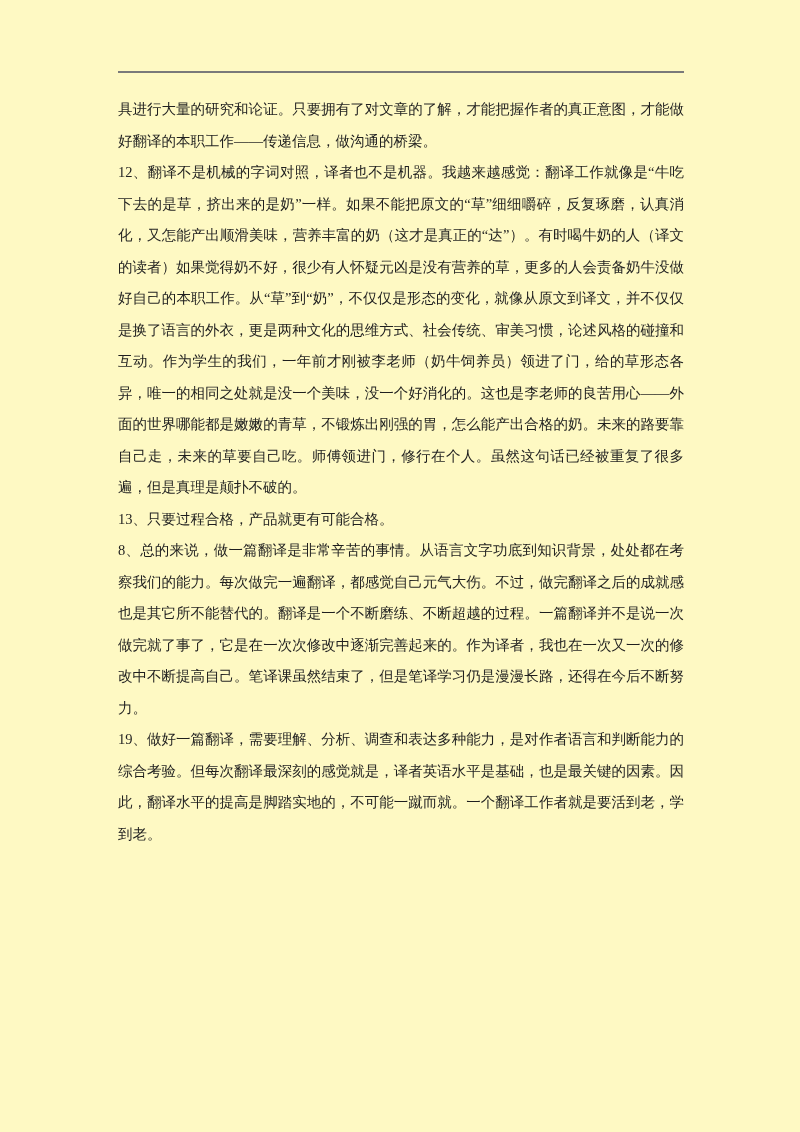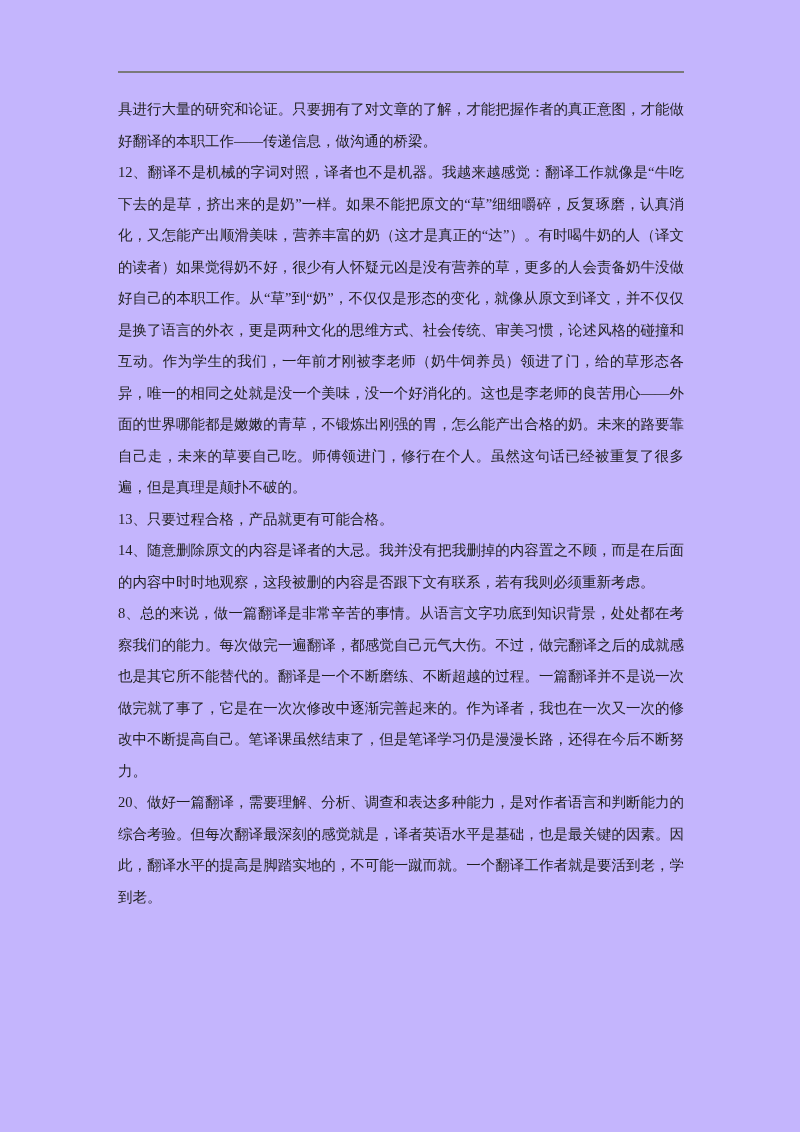--- a/index.html
+++ b/index.html
@@ -4,21 +4,21 @@
 <style>
   html, body {
     margin: 0;
     padding: 0;
     background: #ffffff;
   }
   .page {
     position: relative;
     width: 800px;
     height: 1132px;
-    background: #c4b5fd;
+    background: #fef9c3;
     overflow: hidden;
     font-family: "Liberation Serif", "DejaVu Serif", serif;
   }
   .header-rule {
     position: absolute;
     left: 118px;
     top: 71px;
     width: 566px;
     height: 2px;
     background: #7a7a7a;
@@ -42,17 +42,16 @@
 </style>
 </head>
 <body>
 
 <div class="page">
   <div class="header-rule"></div>
   <div class="content">
     <p class="para">具进行大量的研究和论证。只要拥有了对文章的了解，才能把握作者的真正意图，才能做好翻译的本职工作——传递信息，做沟通的桥梁。</p>
     <p class="para">12、翻译不是机械的字词对照，译者也不是机器。我越来越感觉：翻译工作就像是“牛吃下去的是草，挤出来的是奶”一样。如果不能把原文的“草”细细嚼碎，反复琢磨，认真消化，又怎能产出顺滑美味，营养丰富的奶（这才是真正的“达”）。有时喝牛奶的人（译文的读者）如果觉得奶不好，很少有人怀疑元凶是没有营养的草，更多的人会责备奶牛没做好自己的本职工作。从“草”到“奶”，不仅仅是形态的变化，就像从原文到译文，并不仅仅是换了语言的外衣，更是两种文化的思维方式、社会传统、审美习惯，论述风格的碰撞和互动。作为学生的我们，一年前才刚被李老师（奶牛饲养员）领进了门，给的草形态各异，唯一的相同之处就是没一个美味，没一个好消化的。这也是李老师的良苦用心——外面的世界哪能都是嫩嫩的青草，不锻炼出刚强的胃，怎么能产出合格的奶。未来的路要靠自己走，未来的草要自己吃。师傅领进门，修行在个人。虽然这句话已经被重复了很多遍，但是真理是颠扑不破的。</p>
     <p class="para">13、只要过程合格，产品就更有可能合格。</p>
-    <p class="para">14、随意删除原文的内容是译者的大忌。我并没有把我删掉的内容置之不顾，而是在后面的内容中时时地观察，这段被删的内容是否跟下文有联系，若有我则必须重新考虑。</p>
     <p class="para">8、总的来说，做一篇翻译是非常辛苦的事情。从语言文字功底到知识背景，处处都在考察我们的能力。每次做完一遍翻译，都感觉自己元气大伤。不过，做完翻译之后的成就感也是其它所不能替代的。翻译是一个不断磨练、不断超越的过程。一篇翻译并不是说一次做完就了事了，它是在一次次修改中逐渐完善起来的。作为译者，我也在一次又一次的修改中不断提高自己。笔译课虽然结束了，但是笔译学习仍是漫漫长路，还得在今后不断努力。</p>
-    <p class="para">20、做好一篇翻译，需要理解、分析、调查和表达多种能力，是对作者语言和判断能力的综合考验。但每次翻译最深刻的感觉就是，译者英语水平是基础，也是最关键的因素。因此，翻译水平的提高是脚踏实地的，不可能一蹴而就。一个翻译工作者就是要活到老，学到老。</p>
+    <p class="para">19、做好一篇翻译，需要理解、分析、调查和表达多种能力，是对作者语言和判断能力的综合考验。但每次翻译最深刻的感觉就是，译者英语水平是基础，也是最关键的因素。因此，翻译水平的提高是脚踏实地的，不可能一蹴而就。一个翻译工作者就是要活到老，学到老。</p>
   </div>
 </div>
 
 </body></html>

